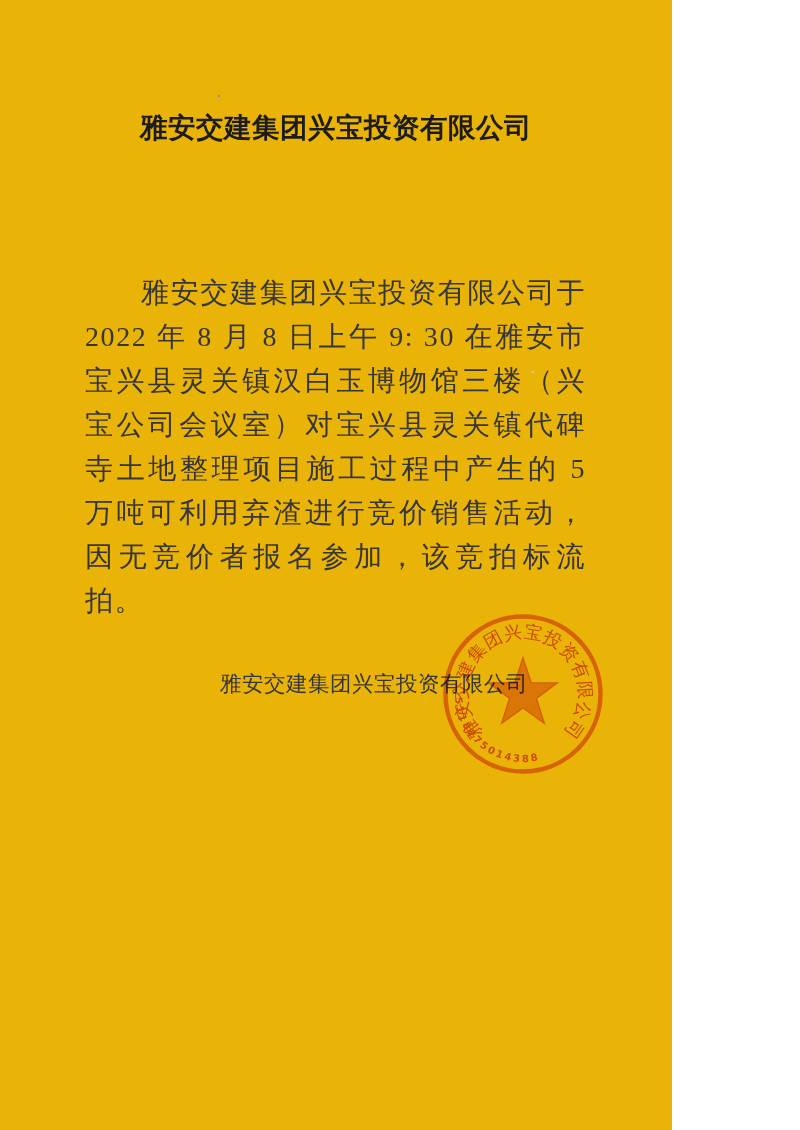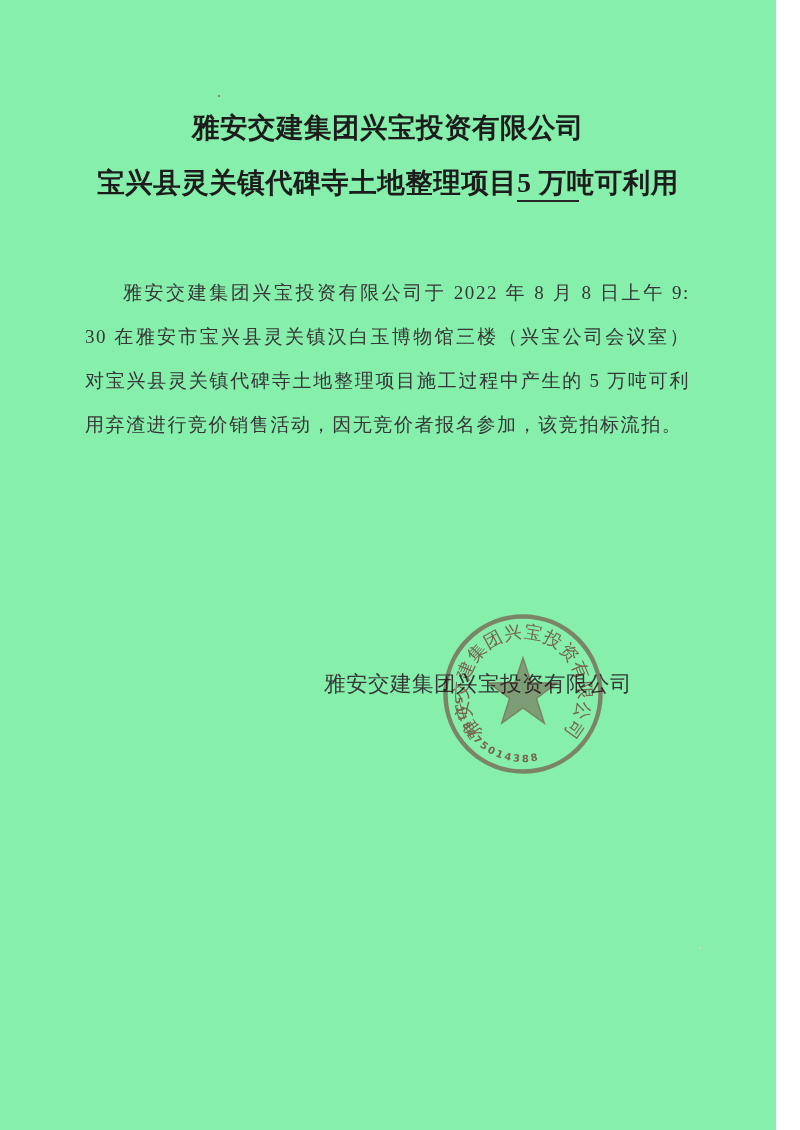--- a/index.html
+++ b/index.html
@@ -1,20 +1,20 @@
 <!DOCTYPE html>
 <html><head>
 <meta charset="utf-8">
 <style>
   html, body { margin: 0; padding: 0; }
   .page {
     position: relative;
-    width: 776px;
+    width: 672px;
     height: 1130px;
-    background: #86efac;
+    background: #eab308;
     font-family: "Liberation Serif", "DejaVu Serif", serif;
     color: #333;
     overflow: hidden;
   }
   
   .page::before {
     content: "";
     position: absolute; inset: 0;
     background-image:
       radial-gradient(circle 1.5px at 219px 96px, #8a8a8a 0 1px, transparent 1.6px),
@@ -36,21 +36,21 @@
   .title-underline {
     border-bottom: 2.5px solid #262626;
     padding-bottom: 2px;
     padding-right: 12px;
     margin-right: -12px;
   }
 
   .body-block {
     position: absolute;
     top: 271px; left: 85px; right: 86px;
-    font-size: 19px;
+    font-size: 28px;
     line-height: 44px;
     letter-spacing: 1.6px;
     color: #363636;
     text-align: justify;
   }
   .body-block p {
     margin: 0;
     text-indent: 2em;
   }
 
@@ -79,21 +79,20 @@
   .seal-ring-char { font-family: "Liberation Serif", "DejaVu Serif", serif; }
   .seal-serial-char { font-family: "DejaVu Sans", sans-serif; font-weight: bold; }
 </style>
 </head>
 <body>
 
 <div class="page">
 
   <div class="title-block">
     <div>雅安交建集团兴宝投资有限公司</div>
-    <div><span>宝兴县灵关镇代碑寺土地整理项目</span><span class="title-underline">5 万</span><span>吨可利用</span></div>
   </div>
 
   <div class="body-block">
     <p>雅安交建集团兴宝投资有限公司于 2022 年 8 月 8 日上午 9: 30 在雅安市宝兴县灵关镇汉白玉博物馆三楼（兴宝公司会议室）对宝兴县灵关镇代碑寺土地整理项目施工过程中产生的 5 万吨可利用弃渣进行竞价销售活动，因无竞价者报名参加，该竞拍标流拍。</p>
   </div>
 
   <div class="signature-block">
     <div>雅安交建集团兴宝投资有限公司</div>
   </div>
 

